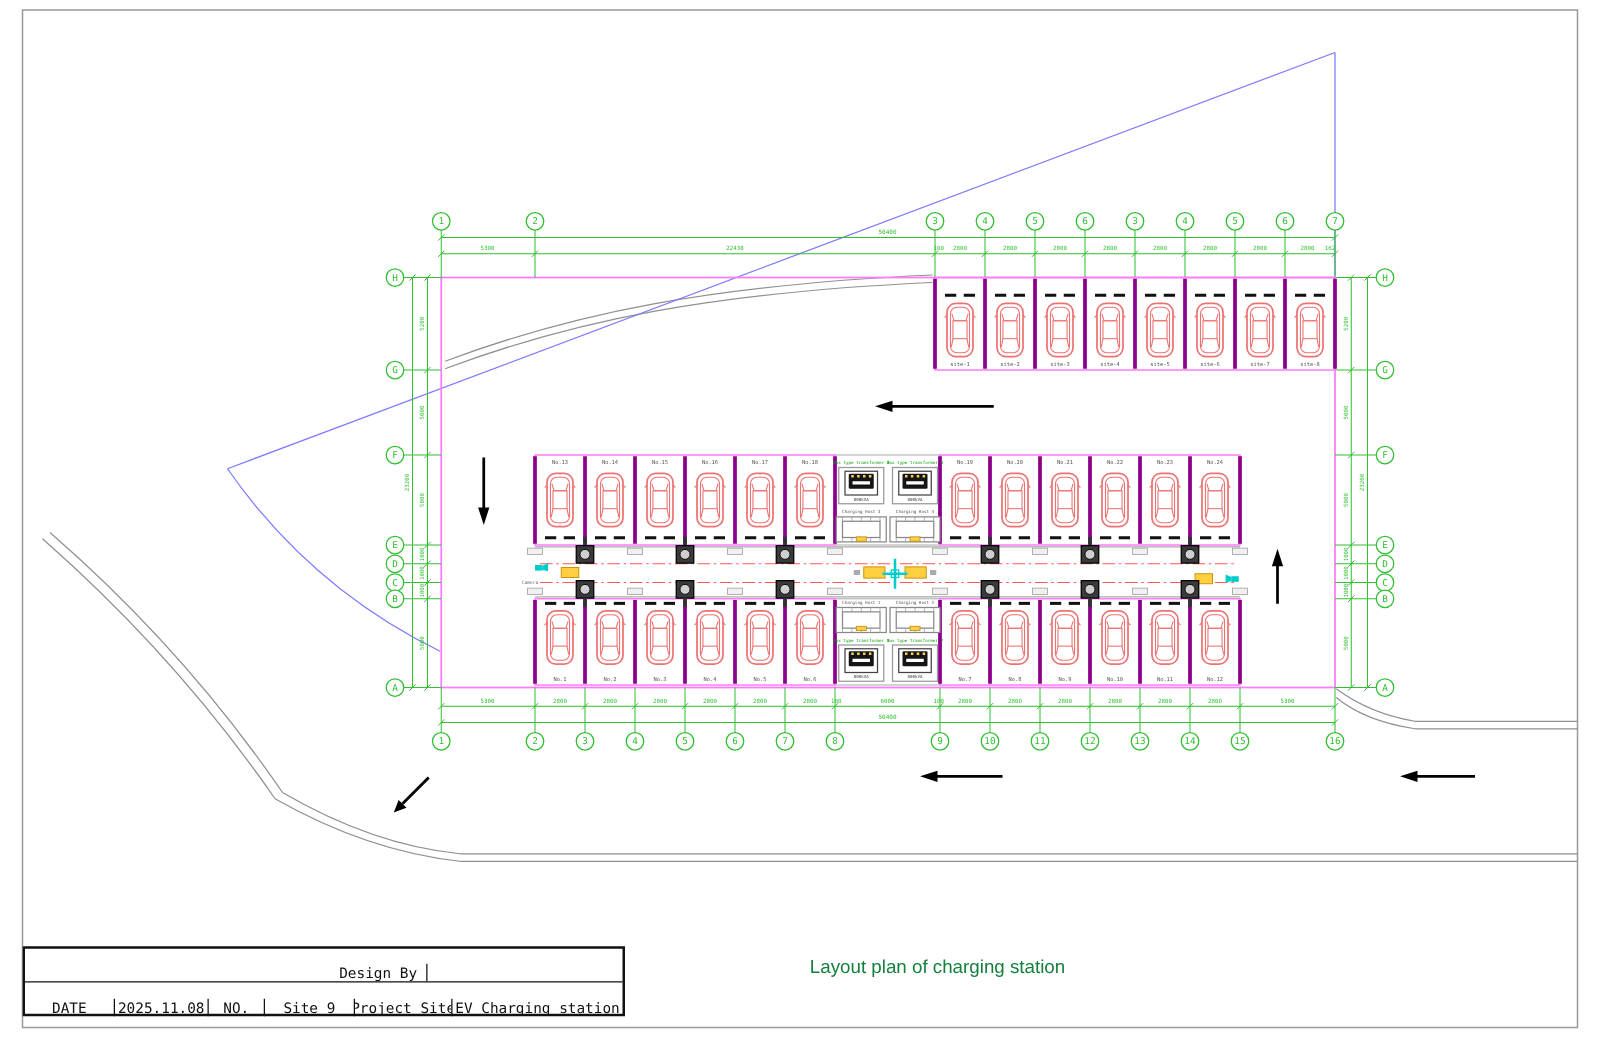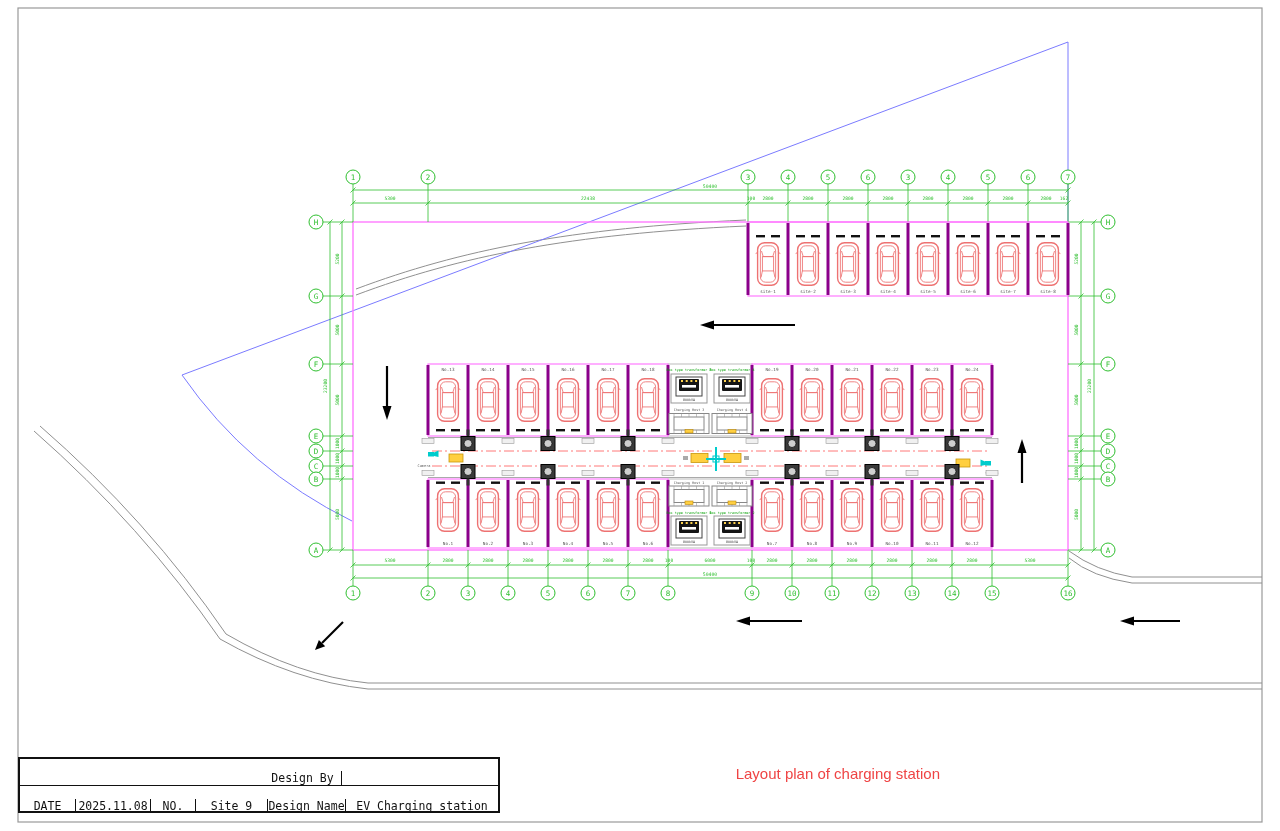--- a/index.html
+++ b/index.html
@@ -9,22 +9,22 @@
   #cad text{text-anchor:middle;font-family:"DejaVu Sans Mono",monospace;}
   
   .tblock{position:absolute;left:18px;top:757px;width:482px;height:56px;
           border:2px solid #111;box-sizing:border-box;background:#fff;}
   .tb-row{display:flex;height:27px;box-sizing:border-box;align-items:flex-end;}
   .tb-row.first{border-bottom:1px solid #111;}
   .tb-cell{box-sizing:border-box;border-right:1px solid #111;display:flex;
            align-items:center;justify-content:center;font-size:11.5px;color:#111;
            white-space:nowrap;overflow:hidden;}
   .tb-cell.last{border-right:none;flex:1;margin-top:30px;}
-  .dwg-title{position:absolute;left:560px;top:765px;width:380px;text-align:right;
-             font-family:"Liberation Sans",sans-serif;font-size:15px;color:#ef4444;}
+  .dwg-title{position:absolute;left:560px;top:765px;width:380px;text-align:center;
+             font-family:"Liberation Sans",sans-serif;font-size:15px;color:#15803d;}
 </style>
 </head>
 <body>
 
 <div class="page">
 
 <svg id="cad" width="1280" height="831" viewBox="0 0 1280 831">
   <defs>
     <symbol id="car" viewBox="0 0 30 52">
       <g fill="none" stroke="#ee7272" stroke-width="1.6">
@@ -680,24 +680,24 @@
 </svg>
 
 <div class="tblock">
   <div class="tb-row first">
     <div class="tb-cell" style="width:94px"></div>
     <div class="tb-cell" style="width:150px"></div>
     <div class="tb-cell" style="width:78px">Design By</div>
     <div class="tb-cell last"></div>
   </div>
   <div class="tb-row">
-    <div class="tb-cell" style="width:56px">DATE</div>
+    <div class="tb-cell" style="width:72px">DATE</div>
     <div class="tb-cell" style="width:75px">2025.11.08</div>
     <div class="tb-cell" style="width:45px">NO.</div>
     <div class="tb-cell" style="width:72px">Site 9</div>
-    <div class="tb-cell" style="width:78px">Design Name</div>
+    <div class="tb-cell" style="width:78px">Project Site</div>
     <div class="tb-cell last">EV Charging station</div>
   </div>
 </div>
 
 <div class="dwg-title">Layout plan of charging station</div>
 
 </div>
 
 </body></html>

